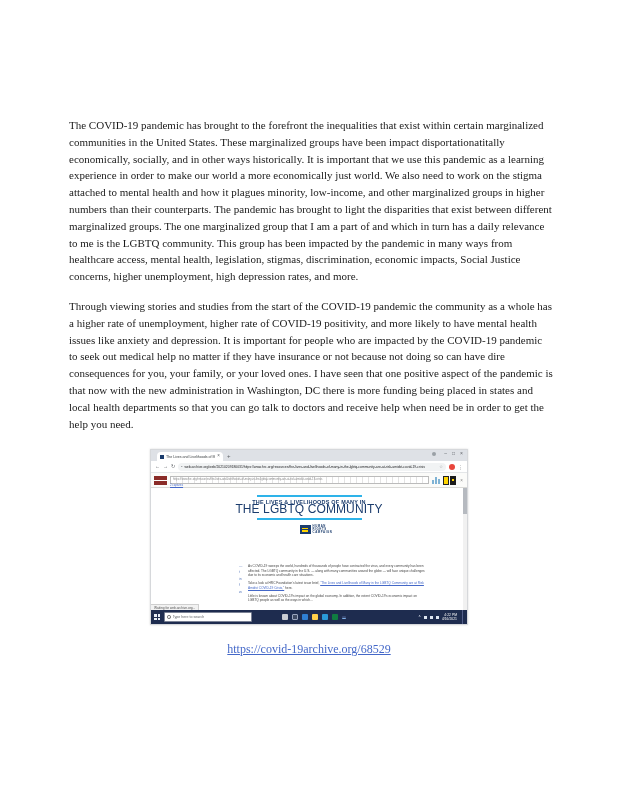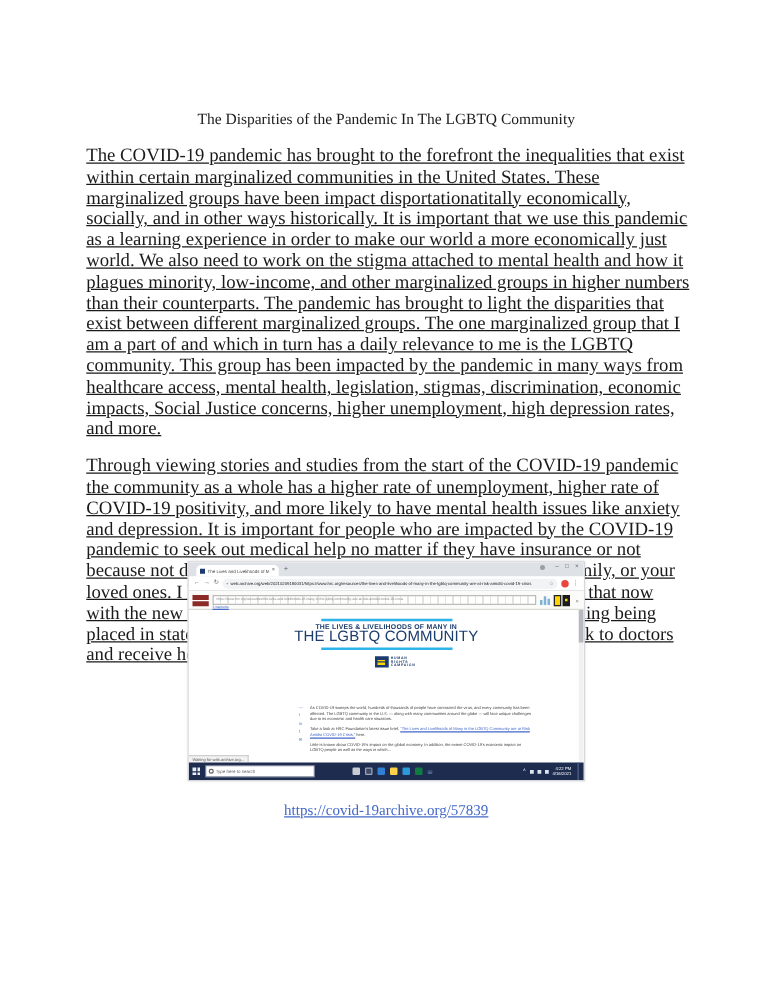--- a/index.html
+++ b/index.html
@@ -6,21 +6,21 @@
   html,body { background:#ffffff; }
   .page {
     position:relative; width:618px; height:800px; background:#ffffff;
     font-family:"Liberation Serif", serif; color:#1a1a1a; overflow:hidden;
   }
   .doc-title {
     position:absolute; top:88px; left:0; width:100%;
     text-align:center; font-size:12.4px; font-weight:normal;
   }
   .doc-body { position:absolute; top:117px; left:69px; width:484px; }
-  .doc-p { font-size:15px; line-height:16.8px; text-align:left;text-decoration:underline; }
+  .doc-p { font-size:11px; line-height:16.8px; text-align:left; }
   .doc-p + .doc-p { margin-top:13px; }
   .doc-link-wrap { position:absolute; top:639px; left:0; width:100%; text-align:center; }
   .doc-link { color:#4468c8; text-decoration:underline; font-size:12px; }
 
   
   .shot {
     position:absolute; top:449px; left:150px; width:318px; height:176px;
     font-family:"Liberation Sans", sans-serif; background:#ffffff;
     border:1px solid #d6d8db; box-shadow:0 0 2px rgba(0,0,0,.15);
     display:flex; flex-direction:column; overflow:hidden;
@@ -136,21 +136,20 @@
   .tray-sq { width:3px; height:3px; background:#dfe6f2; }
   .clock { text-align:right; color:#ffffff; }
   .clock div { font-size:3.4px; line-height:4.2px; }
   .show-desktop { width:2px; height:100%; border-left:1px solid #54608a; margin-left:2px; }
 </style>
 </head>
 <body>
 
 <div class="page">
 
-  <h1 class="doc-title">The Disparities of the Pandemic In The LGBTQ Community</h1>
 
   <div class="doc-body">
     <p class="doc-p">The COVID-19 pandemic has brought to the forefront the inequalities that exist within certain marginalized communities in the United States. These marginalized groups have been impact disportationatitally economically, socially, and in other ways historically. It is important that we use this pandemic as a learning experience in order to make our world a more economically just world. We also need to work on the stigma attached to mental health and how it plagues minority, low-income, and other marginalized groups in higher numbers than their counterparts. The pandemic has brought to light the disparities that exist between different marginalized groups. The one marginalized group that I am a part of and which in turn has a daily relevance to me is the LGBTQ community. This group has been impacted by the pandemic in many ways from healthcare access, mental health, legislation, stigmas, discrimination, economic impacts, Social Justice concerns, higher unemployment, high depression rates, and more.</p>
     <p class="doc-p">Through viewing stories and studies from the start of the COVID-19 pandemic the community as a whole has a higher rate of unemployment, higher rate of COVID-19 positivity, and more likely to have mental health issues like anxiety and depression. It is important for people who are impacted by the COVID-19 pandemic to seek out medical help no matter if they have insurance or not because not doing so can have dire consequences for you, your family, or your loved ones. I have seen that one positive aspect of the pandemic is that now with the new administration in Washington, DC there is more funding being placed in states and local health departments so that you can go talk to doctors and receive help when need be in order to get the help you need.</p>
   </div>
 
   <figure class="shot">
 
     <div class="tabstrip">
       <div class="tab">
@@ -268,16 +267,16 @@
           <div>4:22 PM</div>
           <div>4/16/2021</div>
         </div>
         <span class="show-desktop"></span>
       </div>
     </div>
 
   </figure>
 
   <div class="doc-link-wrap">
-    <a href="#" class="doc-link">https://covid-19archive.org/57839</a>
+    <a href="#" class="doc-link">https://covid-19archive.org/68529</a>
   </div>
 
 </div>
 
 </body></html>

